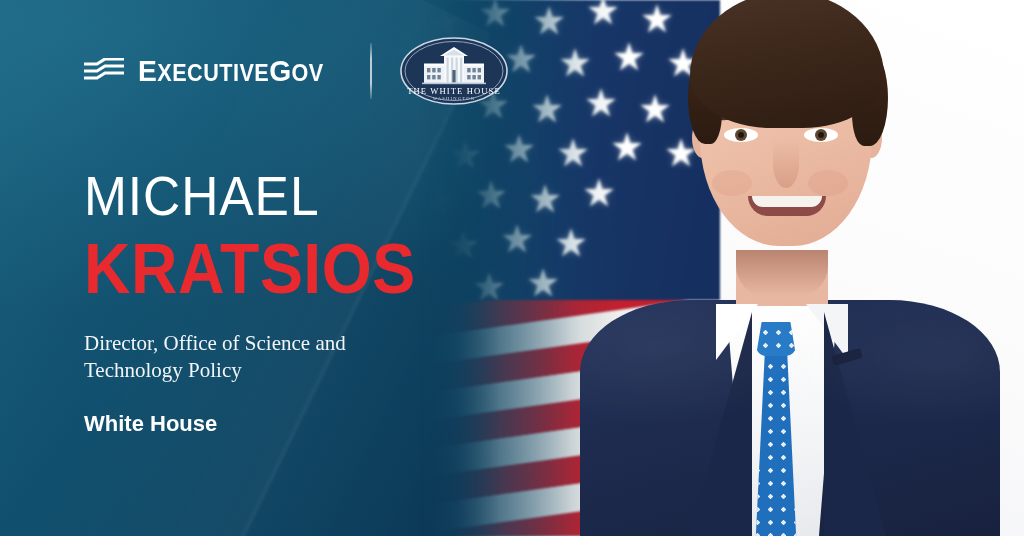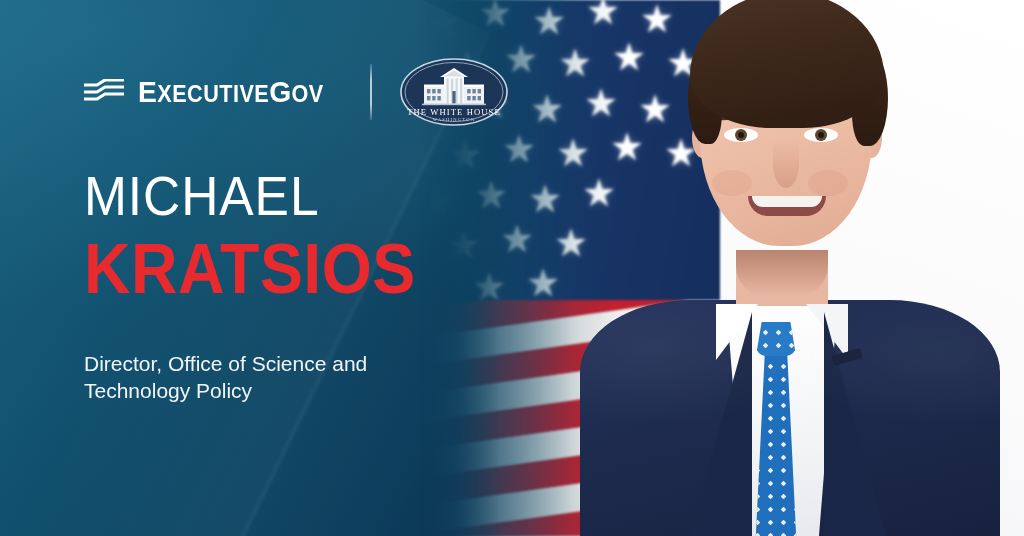--- a/index.html
+++ b/index.html
@@ -194,21 +194,21 @@
   }
   .shoulder-shade{
     position:absolute;left:40px;top:300px;width:420px;height:236px;
     background:radial-gradient(60% 50% at 18% 20%, rgba(255,255,255,.06), rgba(0,0,0,0) 70%),
                radial-gradient(55% 45% at 86% 24%, rgba(255,255,255,.05), rgba(0,0,0,0) 70%);
     border-radius:110px 110px 0 0 / 72px 72px 0 0;
     pointer-events:none;
   }
 
   
-  .header{position:absolute;left:84px;top:61px;display:flex;align-items:center;height:62px;text-align:right;}
+  .header{position:absolute;left:84px;top:40px;display:flex;align-items:center;height:62px;text-align:right;}
   .eg-logo{display:flex;align-items:center;gap:14px;}
   .wave-icon{width:40px;height:26px;flex:none;}
   .eg-word{
     color:#fff;
     font-family:"Liberation Sans",sans-serif;
     font-weight:700;
     font-size:30px;
     letter-spacing:.5px;
     white-space:nowrap;
     transform:scaleX(.94);
@@ -241,22 +241,23 @@
     font-weight:700;
     letter-spacing:.5px;
     margin-top:10px;
     transform:scaleX(.92);transform-origin:left center;
     white-space:nowrap;
   }
   .role{
     color:#f2f5f8;
     font-size:21px;line-height:1.3;
     font-weight:400;
-    margin-top:46px;
+    margin-top:26px;
     max-width:330px;
+    font-family:Liberation Serif, serif;
   }
   .org{
     color:#ffffff;
     font-size:22px;
     font-weight:700;
     margin-top:26px;
   }
 </style>
 </head>
 <body>
@@ -417,15 +418,16 @@
         <text x="54" y="56.6" text-anchor="middle" fill="#ffffff" font-family="Liberation Serif, serif" font-size="8.6" letter-spacing="1.1">THE WHITE HOUSE</text>
         <text x="54" y="63.2" text-anchor="middle" fill="#cfdae6" font-family="Liberation Serif, serif" font-size="4.6" letter-spacing="1.2">WASHINGTON</text>
       </svg>
     </div>
   </div>
 
   <div class="text-block">
     <div class="first-name">MICHAEL</div>
     <div class="last-name">KRATSIOS</div>
     <div class="role">Director, Office of Science and Technology Policy</div>
+    <div class="org">White House</div>
   </div>
 
 </div>
 
 </body></html>

